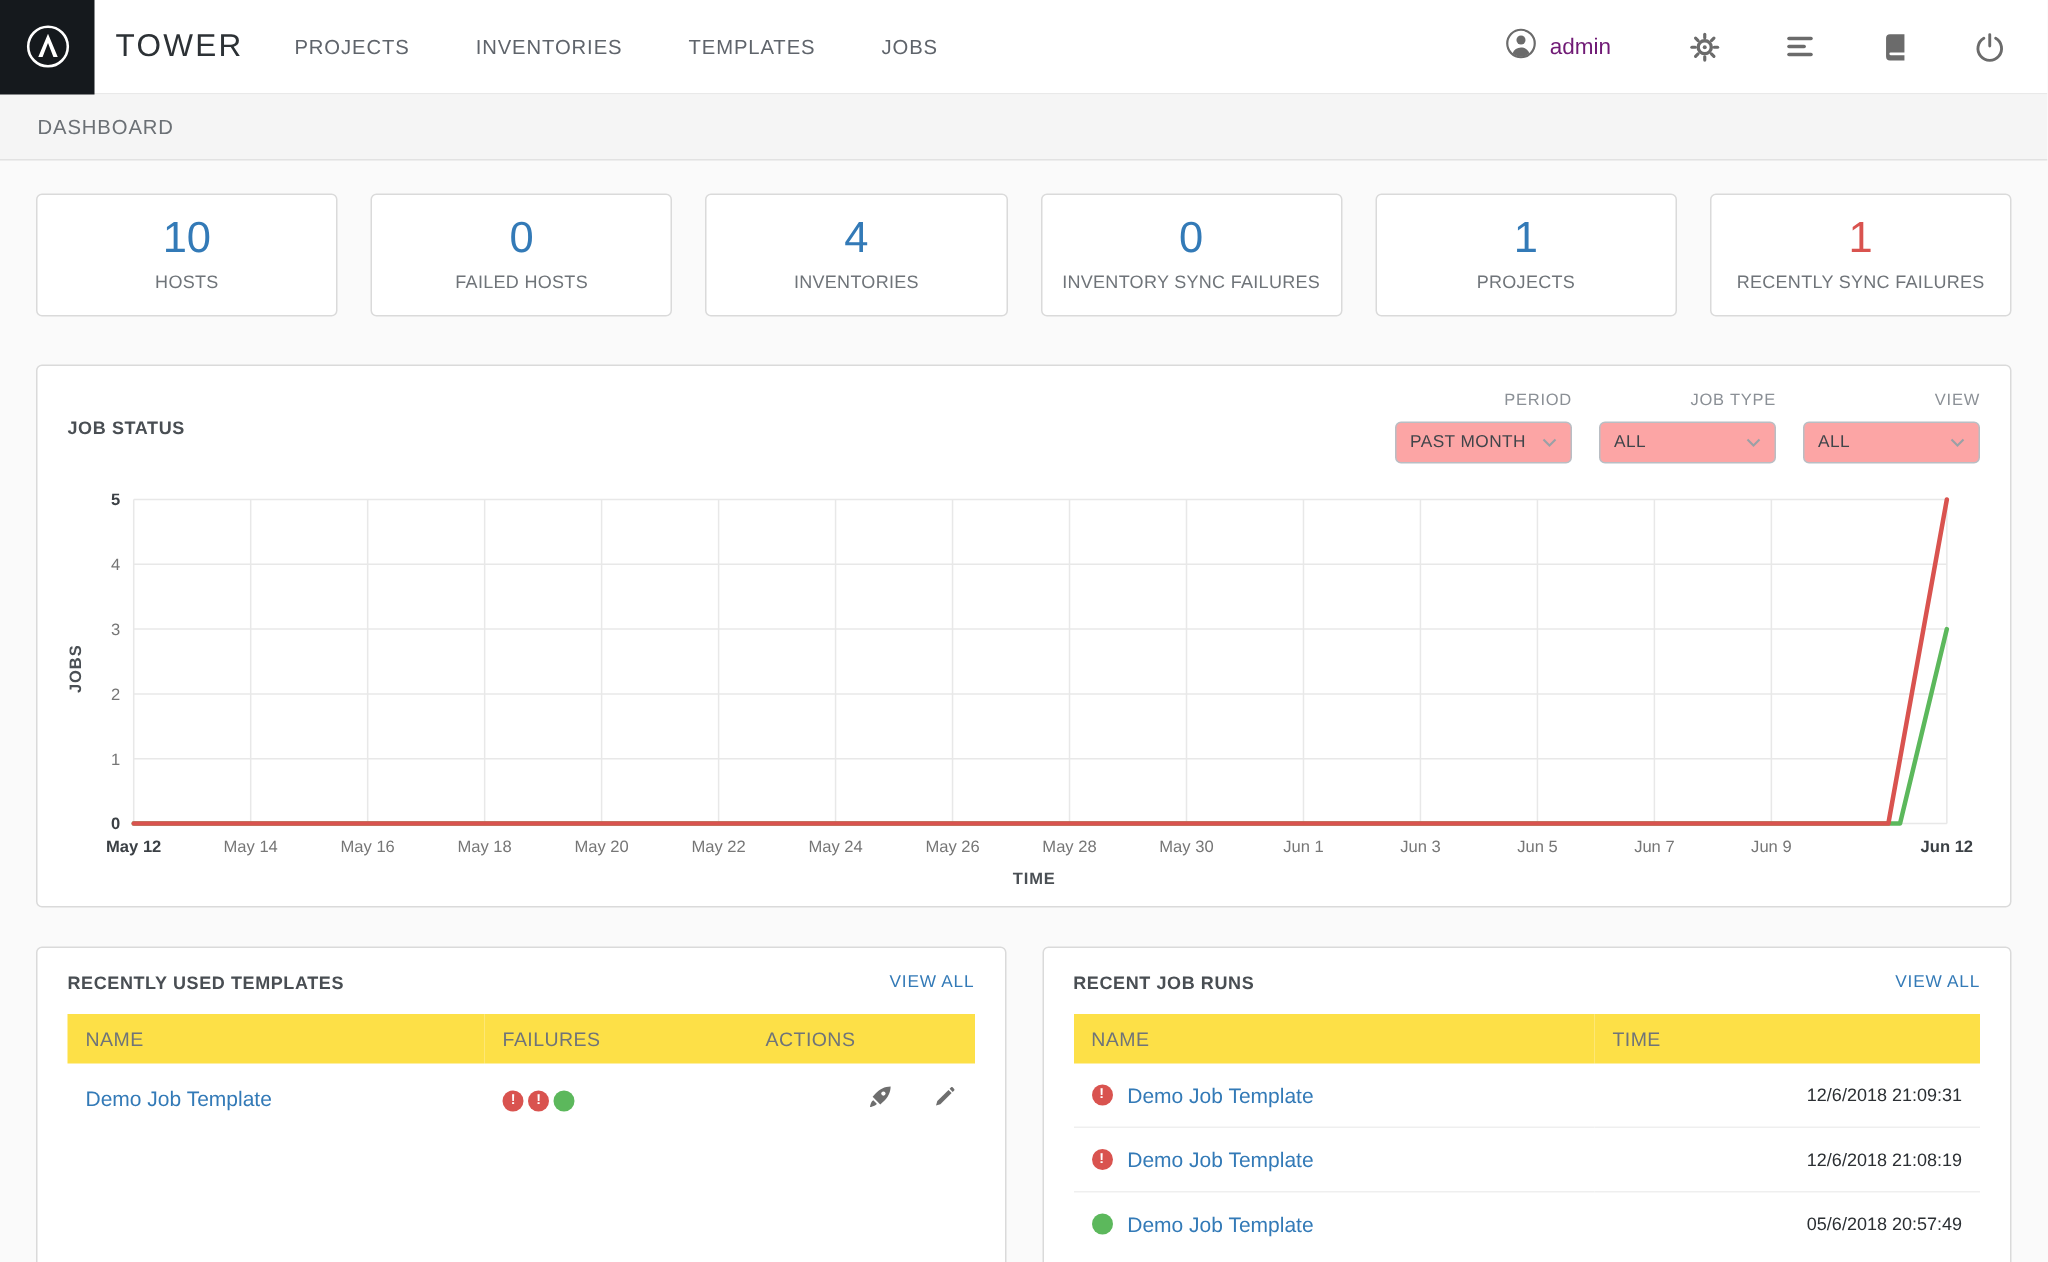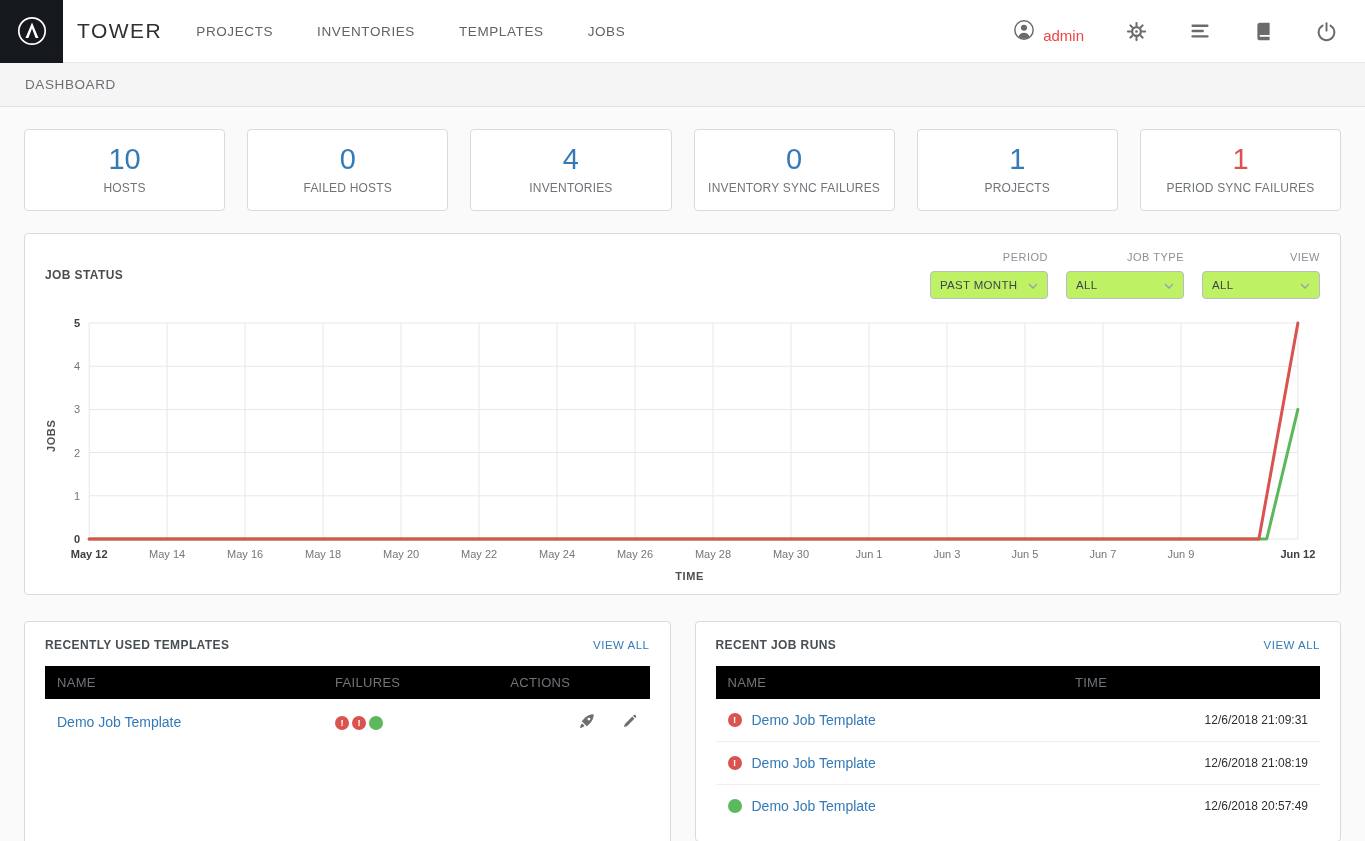--- a/index.html
+++ b/index.html
@@ -12,66 +12,66 @@
   a { text-decoration: none; cursor: pointer; }
 
   
   .navbar { display: flex; align-items: center; background: #fff; height: 63px; border-bottom: 1px solid #e9e9e9; }
   .brand { display: flex; align-items: center; }
   .logo { width: 63px; height: 63px; background: #15191d; display: flex; align-items: center; justify-content: center; cursor: pointer; }
   .brand-text { font-size: 21px; letter-spacing: 1.5px; color: #2c3135; margin-left: 14px; font-weight: 400; }
   .nav-links { display: flex; margin-left: 34px; gap: 44px; }
   .nav-links a { font-size: 13.5px; color: #5f646b; letter-spacing: .6px; }
   .nav-right { margin-left: auto; display: flex; align-items: center; gap: 42px; padding-right: 28px; }
-  .user-menu { display: flex; align-items: flex-end; gap: 8px; font-size: 15px; color: #ef4444; cursor: pointer; }
+  .user-menu { display: flex; align-items: center; gap: 8px; margin-right: 10px; font-size: 15px; color: #701a75; cursor: pointer; }
   .icon-btn { display: flex; align-items: center; justify-content: center; cursor: pointer; }
   .icon-btn svg { display: block; }
 
   
   .breadcrumb-bar { display: flex; align-items: center; height: 44px; background: #f5f5f5; border-bottom: 1px solid #e2e2e2; padding: 0 25px; }
   .breadcrumb-bar span { font-size: 13.5px; letter-spacing: .6px; color: #6b7075; }
 
   
   main { padding: 22px 24px 20px; }
 
   
-  .stats-row { display: flex; gap: 22px; margin-bottom: 22px; }
+  .stats-row { display: flex; gap: 22px; margin-bottom: 32px; }
   .stat-card { flex: 1; background: #fff; border: 1px solid #dadada; border-radius: 4px; text-align: center; padding: 12px 4px 15px; cursor: pointer; }
   .stat-value { font-size: 29px; line-height: 1.2; }
   .stat-label { font-size: 12px; color: #6f7479; margin-top: 4px; letter-spacing: .2px; }
 
   
   .panel { background: #fff; border: 1px solid #dadada; border-radius: 4px; }
   .panel-title { font-size: 12px; font-weight: bold; color: #494e53; letter-spacing: .4px; }
 
   
   .job-status-panel { padding: 17px 20px 12px; margin-bottom: 26px; }
   .panel-header { display: flex; align-items: center; justify-content: space-between; }
   .filters { display: flex; align-items: center; gap: 18px; }
   .filter { display: flex; align-items: flex-end; gap: 8px; flex-direction: column; }
   .filter-label { font-size: 11px; color: #8b9096; letter-spacing: .5px; }
-  .select { width: 118px; height: 28px; border: 1px solid #b9bec4; border-radius: 4px; display: flex; align-items: center; justify-content: space-between; padding: 0 9px; font-size: 11.5px; color: #40454a; background: #bef264; cursor: pointer; letter-spacing: .3px; }
+  .select { width: 118px; height: 28px; border: 1px solid #b9bec4; border-radius: 4px; display: flex; align-items: center; justify-content: space-between; padding: 0 9px; font-size: 11.5px; color: #40454a; background: #fca5a5; cursor: pointer; letter-spacing: .3px; }
 
   .chart-wrap { display: flex; align-items: stretch; margin-top: 16px; }
   .y-label { writing-mode: vertical-rl; transform: rotate(180deg); font-size: 11px; font-weight: bold; color: #4a4f54; letter-spacing: .6px; display: flex; align-items: center; justify-content: center; padding-left: 2px; margin-top: -26px; }
   .chart-area { flex: 1; min-width: 0; }
   #job-chart { display: block; width: 100%; height: 252px; }
   #job-chart text { font-size: 11px; fill: #767676; font-family: "Liberation Sans", sans-serif; }
   #job-chart text.bold { font-weight: bold; fill: #3b4045; }
   .x-label { text-align: center; font-size: 11px; font-weight: bold; color: #4a4f54; letter-spacing: .6px; margin-top: 3px; }
 
   
   .bottom-row { display: flex; gap: 24px; align-items: flex-start; }
   .half-panel { flex: 1; padding: 16px 20px 14px; }
   .templates-panel { min-height: 240px; }
   .panel-top { display: flex; justify-content: space-between; align-items: center; margin-bottom: 14px; }
   .view-all { font-size: 11.5px; color: #337ab7; letter-spacing: .5px; font-weight: normal; }
 
   table.tbl { width: 100%; border-collapse: collapse; font-size: 13.5px; }
-  .tbl thead th { background: #000000; color: #6f7479; font-weight: normal; text-align: left; padding: 9px 12px; font-size: 13px; letter-spacing: .3px; }
+  .tbl thead th { background: #fde047; color: #6f7479; font-weight: normal; text-align: left; padding: 9px 12px; font-size: 13px; letter-spacing: .3px; }
   .tbl td { padding: 13px 12px; }
   .tbl tr:not(:last-child) td { border-bottom: 1px solid #efefef; }
   .th-right, .td-right { text-align: right; }
   .name-link { color: #337ab7; font-size: 14px; }
   .time-cell { color: #2b2f33; font-size: 12px; white-space: nowrap; }
 
   .status-dot { width: 14px; height: 14px; border-radius: 50%; display: inline-flex; align-items: center; justify-content: center; color: #fff; font-size: 9.5px; font-weight: bold; line-height: 1; flex: none; }
   .status-failed { background: #d9534f; }
   .status-failed::after { content: "!"; }
   .status-success { background: #5cb85c; }
@@ -177,21 +177,21 @@
     <div class="stat-card">
       <div class="stat-value" style="color: rgb(51, 122, 183);">0</div>
       <div class="stat-label">INVENTORY SYNC FAILURES</div>
     </div>
     <div class="stat-card">
       <div class="stat-value" style="color: rgb(51, 122, 183);">1</div>
       <div class="stat-label">PROJECTS</div>
     </div>
     <div class="stat-card">
       <div class="stat-value" style="color: rgb(217, 83, 79);">1</div>
-      <div class="stat-label">PERIOD SYNC FAILURES</div>
+      <div class="stat-label">RECENTLY SYNC FAILURES</div>
     </div>
   </div>
 
   <section class="panel job-status-panel">
     <div class="panel-header">
       <span class="panel-title">JOB STATUS</span>
       <div class="filters">
         <div class="filter">
           <span class="filter-label">PERIOD</span>
           <div class="select">
@@ -368,19 +368,19 @@
             </td>
             <td class="td-right time-cell">12/6/2018 21:08:19</td>
           </tr>
           <tr>
             <td>
               <span class="name-cell-flex">
                 <span class="status-dot status-success"></span>
                 <a class="name-link">Demo Job Template</a>
               </span>
             </td>
-            <td class="td-right time-cell">12/6/2018 20:57:49</td>
+            <td class="td-right time-cell">05/6/2018 20:57:49</td>
           </tr>
         </tbody>
       </table>
     </section>
   </div>
 </main>
 
 </body></html>

